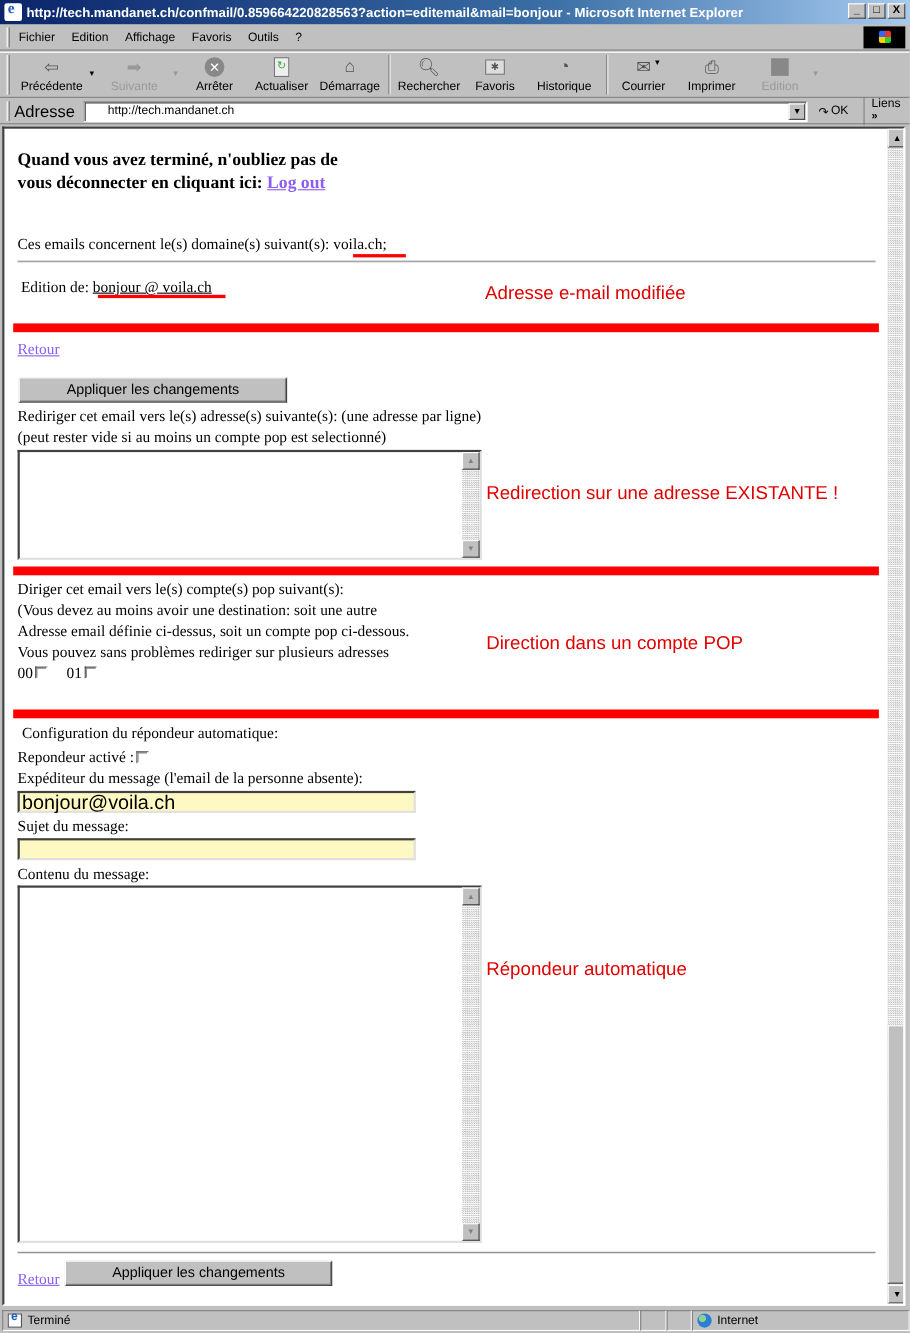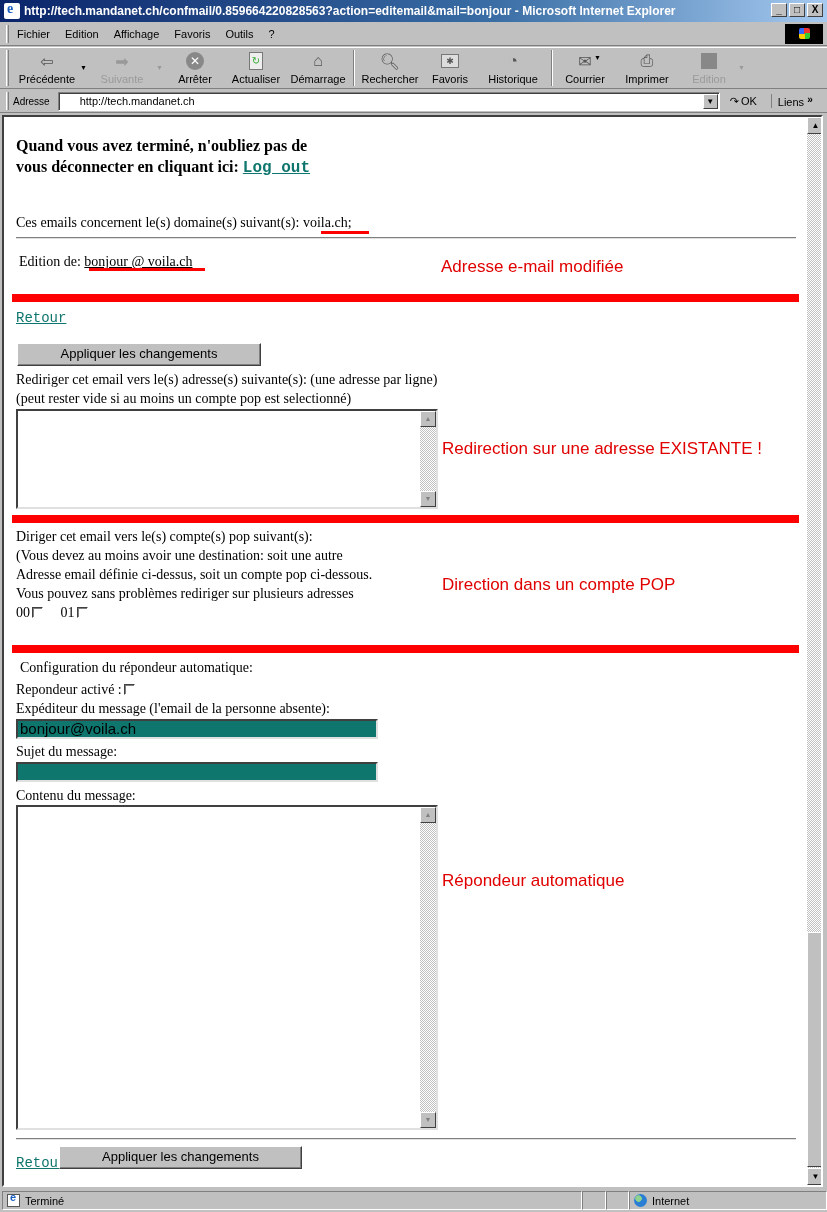--- a/index.html
+++ b/index.html
@@ -28,42 +28,42 @@
   .toolbar { position: absolute; left: 0; top: 47px; width: 827px; height: 42px; border-bottom: 1px solid #808080; border-top: 1px solid #fff; display: flex; align-items: flex-start; padding-left: 6px; }
   .tb-btn { display: flex; flex-direction: column; align-items: center; height: 40px; padding-top: 3px; font-size: 11px; position: relative; }
   .tb-btn .tb-icon { width: 22px; height: 20px; margin-bottom: 2px; display: flex; align-items: center; justify-content: center; font-size: 16px; color: #555; }
   .tb-btn.disabled { color: #9a9a9a; }
   .tb-sep { width: 2px; height: 36px; border-left: 1px solid #808080; border-right: 1px solid #fff; margin: 2px 4px 0 4px; }
   .tb-drop { font-size: 7px; position: absolute; right: -10px; top: 16px; color: #000; }
   .tb-drop.disabled { color: #999; }
 
   
   .addrbar { position: absolute; left: 0; top: 90px; width: 827px; height: 23px; display: flex; align-items: center; padding-left: 6px; border-bottom: 1px solid #808080; }
-  .addr-label { font-size: 10px; margin-right: 8px; }
+  .addr-label { font-size: 15px; margin-right: 8px; }
   .addr-input { position: relative; width: 662px; height: 19px; background: #fff; border: 1px solid; border-color: #808080 #fff #fff #808080; box-shadow: inset 1px 1px 0 #404040; font-size: 11px; padding-left: 21px; line-height: 17px; }
   .addr-drop { position: absolute; right: 1px; top: 1px; width: 15px; height: 15px; background: #c0c0c0; border: 1px solid; border-color: #fff #404040 #404040 #fff; font-size: 8px; text-align: center; line-height: 13px; }
   .go-btn { margin-left: 10px; font-size: 11px; display: flex; align-items: center; gap: 2px; }
   .links { margin-left: 14px; padding-left: 6px; border-left: 1px solid #808080; font-size: 11px; }
 
   
   .viewport { position: absolute; left: 2px; top: 115px; width: 821px; height: 1072px; background: #fff; border: 2px solid; border-color: #404040 #fff #fff #404040; overflow: hidden; }
   .page { position: absolute; left: 0; top: 0; width: 800px; height: 1068px; font-family: "Liberation Serif", serif; font-size: 14px; color: #000; }
   .abs { position: absolute; }
   .heading { left: 12px; top: 18px; font-size: 16px; font-weight: bold; line-height: 21px; }
-  a, .link { color: #0f766e; text-decoration: underline; font-family: Liberation Mono, monospace; }
+  a, .link { color: #8b5cf6; text-decoration: underline; }
   .hr-gray { height: 2px; border-top: 1px solid #808080; border-bottom: 1px solid #e0e0e0; }
   .hr-red { height: 8px; background: #ff0000; }
   .red-underline { height: 3px; background: #ff0000; }
   .anno { font-family: "Liberation Sans", sans-serif; font-size: 17px; color: #e00000; white-space: nowrap; }
   .btn { position: absolute; height: 23px; background: #c0c0c0; border: 1px solid; border-color: #fff #404040 #404040 #fff; box-shadow: inset -1px -1px 0 #808080; font-family: "Liberation Sans", sans-serif; font-size: 13px; text-align: center; line-height: 20px; }
   .textarea { position: absolute; background: #fff; border: 2px solid; border-color: #404040 #e0e0e0 #e0e0e0 #404040; }
   .ta-scroll { position: absolute; right: 0; top: 0; width: 16px; height: 100%;
     background-color: #e8e8e8; background-image: repeating-conic-gradient(#c0c0c0 0 25%, #fff 0 50%); background-size: 2px 2px; }
   .ta-arrow { position: absolute; left: 0; width: 16px; height: 16px; background: #c0c0c0; border: 1px solid; border-color: #fff #404040 #404040 #fff; font-size: 7px; color: #808080; text-align: center; line-height: 14px; }
-  .input { position: absolute; height: 20px; background: #0f766e; border: 2px solid; border-color: #404040 #e0e0e0 #e0e0e0 #404040; font-family: "Liberation Sans", sans-serif; font-size: 15px; line-height: 16px; padding-left: 2px; }
+  .input { position: absolute; height: 20px; background: #fef9c3; border: 2px solid; border-color: #404040 #e0e0e0 #e0e0e0 #404040; font-family: "Liberation Sans", sans-serif; font-size: 18px; line-height: 16px; padding-left: 2px; }
   .checkbox { display: inline-block; width: 11px; height: 11px; border: 1px solid; border-color: #404040 #fff #fff #404040; box-shadow: inset 1px 1px 0 #808080; background: #fff; vertical-align: -1px; margin-left: 2px; }
   .line { line-height: 19px; white-space: nowrap; }
 
   
   .vscroll { position: absolute; right: 0; top: 0; width: 17px; height: 1068px;
     background-color: #e8e8e8; background-image: repeating-conic-gradient(#c0c0c0 0 25%, #fff 0 50%); background-size: 2px 2px; }
   .vs-arrow { position: absolute; left: 0; width: 17px; height: 17px; background: #c0c0c0; border: 1px solid; border-color: #fff #404040 #404040 #fff; font-size: 8px; text-align: center; line-height: 15px; }
   .vs-thumb { position: absolute; left: 0; top: 815px; width: 17px; height: 235px; background: #c0c0c0; border: 1px solid; border-color: #fff #404040 #404040 #fff; }
 
   

